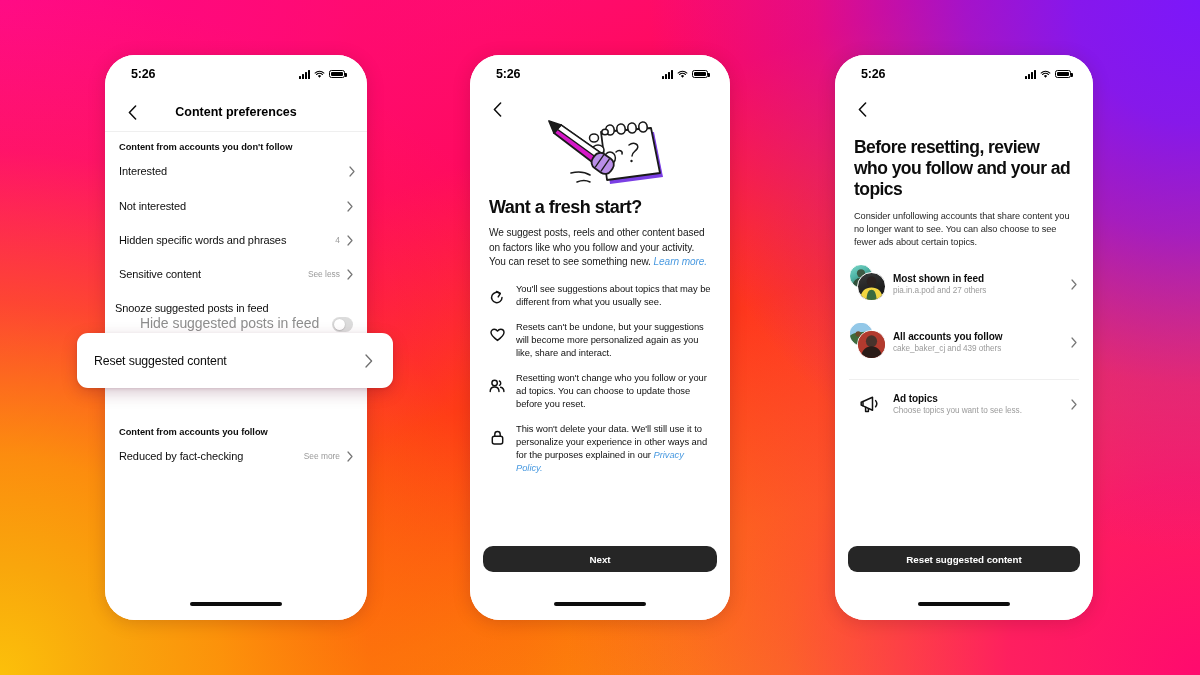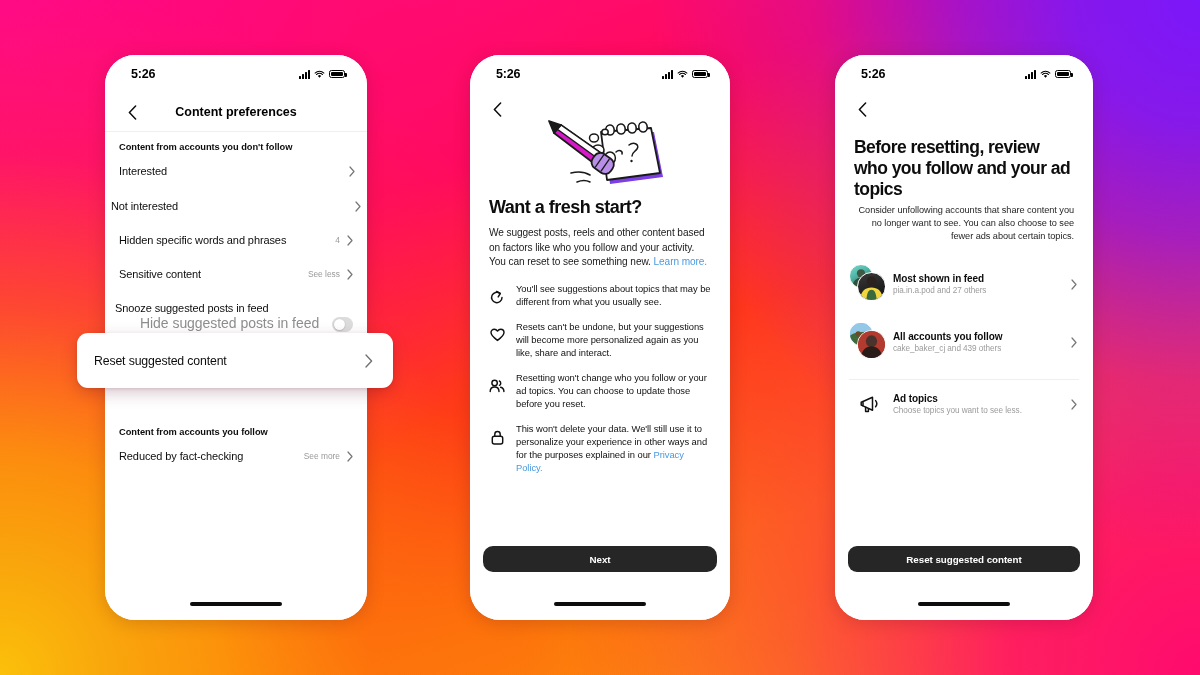--- a/index.html
+++ b/index.html
@@ -66,21 +66,21 @@
     background:#fff; border-radius:11px;
     box-shadow:0 5px 16px rgba(80,0,40,0.22), 0 1px 3px rgba(80,0,40,0.12);
     display:flex; align-items:center; justify-content:space-between;
     padding:0 20px 0 17px; z-index:20;
   }
   .callout-label { font-size:12.3px; color:#0d0d0d; letter-spacing:-0.15px; }
 
   
   .bigtitle { font-size:18px; font-weight:700; color:#0d0d0d; letter-spacing:-0.5px; line-height:1.18; }
   .bodytext { font-size:10.1px; color:#1a1a1a; line-height:1.42; letter-spacing:-0.08px; }
-  .link { color:#4a9ae0; }
+  .link { color:#4a9ae0;font-style:italic; }
   .bullet { display:flex; gap:11px; align-items:flex-start; }
   .bullet .bicon { flex:0 0 16px; width:16px; display:flex; justify-content:center; padding-top:7px; }
   .bullet .btext { font-size:9.4px; color:#111; line-height:1.38; letter-spacing:-0.05px; }
 
   
   .cta {
     position:absolute; height:26px; border-radius:9px; background:#262626;
     display:flex; align-items:center; justify-content:center;
     color:#fff; font-size:9.8px; font-weight:600; letter-spacing:-0.05px;
   }
@@ -142,21 +142,21 @@
 
       <div class="row" style="padding:13px 12px 12px 14px;">
         <span class="row-label">Interested</span>
         <span class="row-right">
           <svg class="chev" width="6" height="11" viewBox="0 0 6 11">
               <path d="M1 1 L5 5.5 L1 10" stroke="#767676" stroke-width="1.2" fill="none" stroke-linecap="round" stroke-linejoin="round"></path>
             </svg>
         </span>
       </div>
 
-      <div class="row" style="padding:11px 6px;align-items:center;">
+      <div class="row" style="padding:11px 14px;align-items:center;">
         <span class="row-label">Not interested</span>
         <span class="row-right">
           <svg class="chev" width="6" height="11" viewBox="0 0 6 11">
               <path d="M1 1 L5 5.5 L1 10" stroke="#767676" stroke-width="1.2" fill="none" stroke-linecap="round" stroke-linejoin="round"></path>
             </svg>
         </span>
       </div>
 
       <div class="row" style="padding:11px 14px;">
         <span class="row-label">Hidden specific words and phrases</span>
@@ -374,21 +374,21 @@
     <div class="navbar" style="top:42px; height:24px; padding:0 14px;">
       <div class="backbtn">
         <svg width="9" height="15" viewBox="0 0 9 15">
           <path d="M7.6 1 L1.4 7.5 L7.6 14" stroke="#0d0d0d" stroke-width="1.5" fill="none" stroke-linecap="round" stroke-linejoin="round"></path>
         </svg>
       </div>
     </div>
 
     <div style="position:absolute; top:82px; left:19px; right:19px;">
       <div class="h3title">Before resetting, review who you follow and your ad topics</div>
-      <div class="h3sub" style="margin-top:4px;text-align:right;">Consider unfollowing accounts that share content you no longer want to see. You can also choose to see fewer ads about certain topics.</div>
+      <div class="h3sub" style="margin-top:10px;">Consider unfollowing accounts that share content you no longer want to see. You can also choose to see fewer ads about certain topics.</div>
     </div>
 
     <div style="position:absolute; top:200px; left:0; right:0;">
 
       <div class="acctrow" style="padding:9px 16px 9px 14px;">
         <span class="stack">
           <span class="av back" style="background:linear-gradient(150deg,#7fd8c9 0%,#4fb6a8 40%,#2f4e3c 100%);">
             <svg width="100%" height="100%" viewBox="0 0 24 24">
                 <circle cx="12" cy="9" r="4.5" fill="#3c5a44"></circle>
                 <ellipse cx="12" cy="22" rx="9" ry="8" fill="#31503a"></ellipse>

